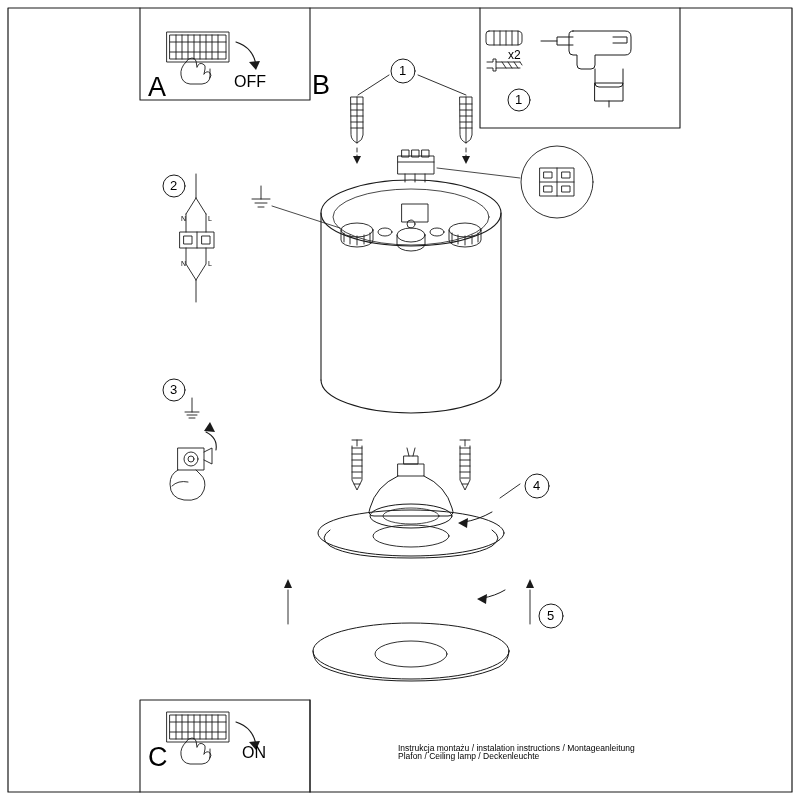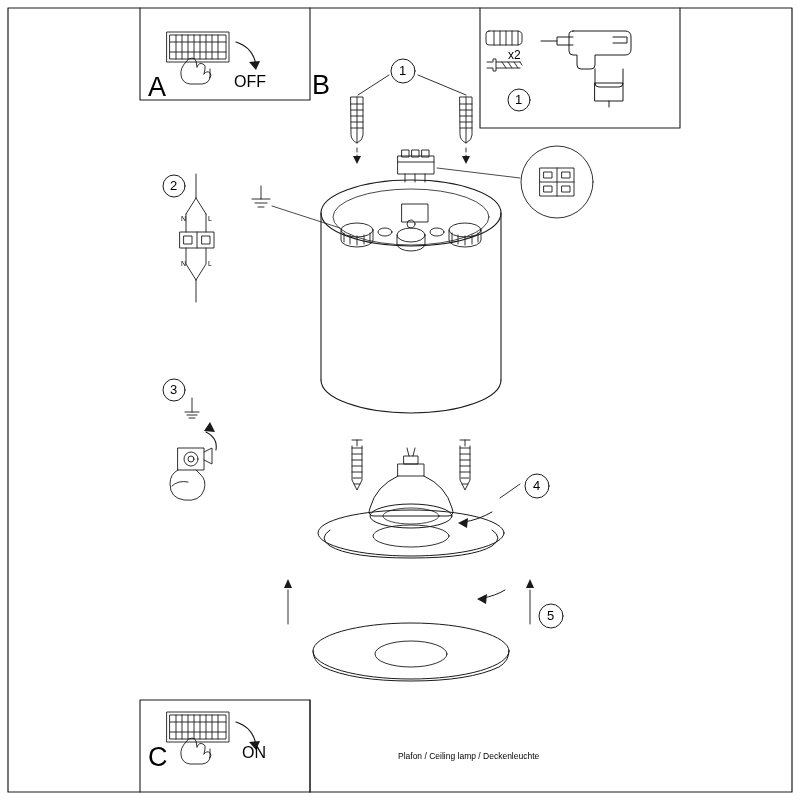--- a/index.html
+++ b/index.html
@@ -352,15 +352,16 @@
   <div class="lbl callout-num" style="left:170px; top:178px;">2</div>
   <div class="lbl callout-num" style="left:170px; top:382px;">3</div>
   <div class="lbl callout-num" style="left:533px; top:478px;">4</div>
   <div class="lbl callout-num" style="left:547px; top:608px;">5</div>
 
   <div class="lbl tiny" style="left:181px; top:215px;">N</div>
   <div class="lbl tiny" style="left:208px; top:215px;">L</div>
   <div class="lbl tiny" style="left:181px; top:260px;">N</div>
   <div class="lbl tiny" style="left:208px; top:260px;">L</div>
 
+  <div class="footer-text" style="left:398px; top:742px;">Instrukcja montażu / instalation instructions / Montageanleitung</div>
   <div class="footer-text" style="left:398px; top:718px;margin-top:32px;">Plafon / Ceiling lamp / Deckenleuchte</div>
 
 </div>
 
 </body></html>

